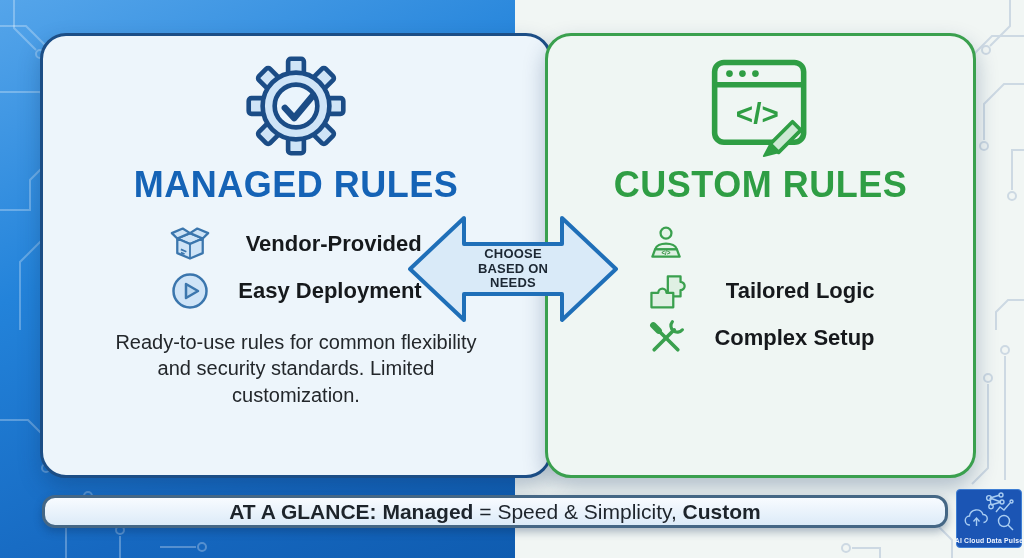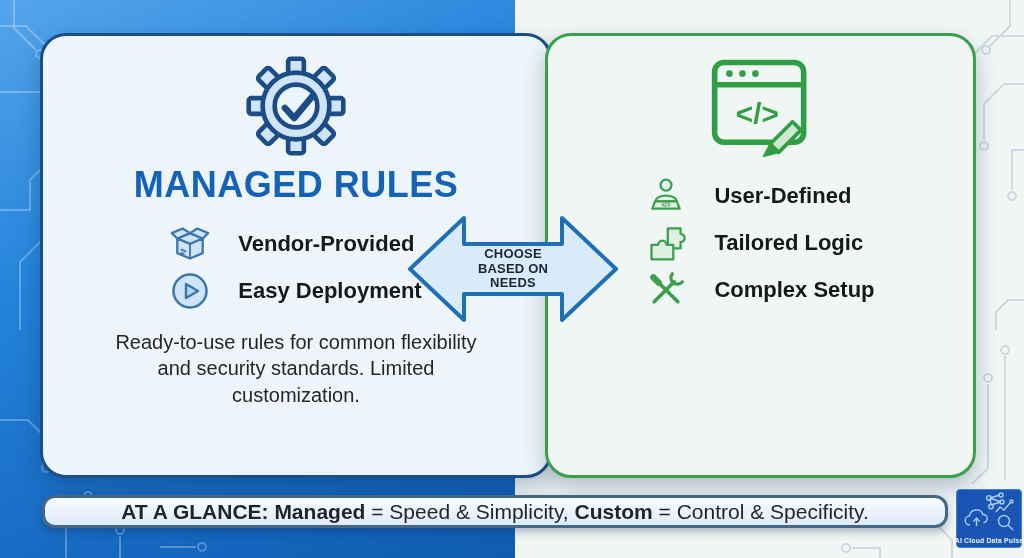--- a/index.html
+++ b/index.html
@@ -17,21 +17,21 @@
     box-shadow:0 10px 22px rgba(10,45,95,0.28);}
   .card-left{left:40px;width:512px;background:#edf5fb;border:3px solid #1c4e86;}
   .card-right{left:545px;width:431px;background:#eff6f3;border:3px solid #3aa04e;}
 
   .card-icon{margin-top:18px;height:104px;display:flex;align-items:center;justify-content:center;}
   .card-title{margin-top:6px;font-size:36px;font-weight:bold;letter-spacing:.5px;white-space:nowrap;}
   .card-left .card-title{color:#1563b6;}
   .card-right .card-title{color:#2f9e44;}
 
   .bullets{margin-top:18px;display:flex;flex-direction:column;gap:7px;}
-  .bullet{display:flex;align-items:center;gap:28px;height:40px;}
+  .bullet{display:flex;align-items:center;gap:28px;height:40px;justify-content:space-between;}
   .bullet-icon{width:40px;height:40px;flex:none;display:flex;align-items:center;justify-content:center;}
   .bullet-label{font-size:22px;font-weight:bold;color:#16191c;white-space:nowrap;}
 
   .card-desc{margin-top:18px;width:396px;text-align:center;font-size:20px;line-height:1.32;color:#23272b;}
 
   .arrow-wrap{position:absolute;left:406px;top:202px;width:214px;height:134px;z-index:5;
     display:flex;align-items:center;justify-content:center;}
   .arrow-wrap svg{position:absolute;left:0;top:0;}
   .arrow-text{position:relative;text-align:center;font-size:13px;font-weight:bold;
     line-height:1.14;color:#1c2733;letter-spacing:.2px;}
@@ -156,31 +156,31 @@
       <rect x="10" y="8" width="96" height="86" rx="10" fill="none" stroke="#2f9e44" stroke-width="6"></rect>
       <line x1="10" y1="32" x2="106" y2="32" stroke="#2f9e44" stroke-width="6"></line>
       <circle cx="26" cy="20" r="3.6" fill="#2f9e44"></circle>
       <circle cx="40" cy="20" r="3.6" fill="#2f9e44"></circle>
       <circle cx="54" cy="20" r="3.6" fill="#2f9e44"></circle>
       <text x="56" y="74" text-anchor="middle" font-family="Liberation Sans, sans-serif" font-size="32" font-weight="bold" fill="#2f9e44">&lt;/&gt;</text>
       <polygon points="70,96 94,72 103,81 79,105" fill="#cde9d4" stroke="#2f9e44" stroke-width="4" stroke-linejoin="round"></polygon>
       <polygon points="70,96 79,105 63,109" fill="#2f9e44" stroke="#2f9e44" stroke-width="2" stroke-linejoin="round"></polygon>
     </svg>
   </div>
+  <div class="card-title">CUSTOM RULES</div>
   <div class="bullets">
     <div class="bullet">
       <span class="bullet-icon">
         <svg width="40" height="40" viewBox="0 0 44 44">
           <circle cx="22" cy="10" r="6" fill="#e4f4e8" stroke="#3aa04e" stroke-width="2.5"></circle>
           <path d="M10 28 C12 19.5 32 19.5 34 28 Z" fill="#e4f4e8" stroke="#3aa04e" stroke-width="2.5" stroke-linejoin="round"></path>
           <polygon points="10,28 34,28 37,36 7,36" fill="#dff0e3" stroke="#3aa04e" stroke-width="2.5" stroke-linejoin="round"></polygon>
           <text x="22" y="34.5" text-anchor="middle" font-family="Liberation Sans, sans-serif" font-size="7" font-weight="bold" fill="#2f8e3e">&lt;/&gt;</text>
         </svg>
       </span>
-      <span class="bullet-label">User-Defined</span>
     </div>
     <div class="bullet">
       <span class="bullet-icon">
         <svg width="40" height="40" viewBox="0 0 44 44">
           <path d="M24 6 h14 v6 a4.5 4.5 0 1 1 0 9 v7 h-14 z" fill="#dff0e3" stroke="#3aa04e" stroke-width="2.5" stroke-linejoin="round"></path>
           <path d="M6 24 h7.5 a4.5 4.5 0 1 1 9 0 H30 v16 H6 z" fill="#dff0e3" stroke="#3aa04e" stroke-width="2.5" stroke-linejoin="round"></path>
         </svg>
       </span>
       <span class="bullet-label">Tailored Logic</span>
     </div>
@@ -202,21 +202,21 @@
   <svg width="214" height="134" viewBox="0 0 214 134">
     <polygon points="4,67 58,16 58,42 156,42 156,16 210,67 156,118 156,92 58,92 58,118" fill="#d9eaf8" stroke="#1f6fb8" stroke-width="4" stroke-linejoin="round"></polygon>
   </svg>
   <div class="arrow-text">
     <div>CHOOSE</div>
     <div>BASED ON</div>
     <div>NEEDS</div>
   </div>
 </div>
 
-<div class="footer-bar"><span class="seg-bold">AT A GLANCE: Managed</span><span> = Speed &amp; Simplicity, </span><span class="seg-bold">Custom</span><span> = Control &amp; Specificity.</span></div>
+<div class="footer-bar"><span class="seg-bold">AT A GLANCE: Managed</span><span> = Speed &amp; Simplicity, </span><span class="seg-bold">Custom</span></div>
 
 <div class="logo-badge">
   <svg width="60" height="42" viewBox="0 0 60 42">
     <g stroke="#a9cdf2" stroke-width="1.4" fill="none">
       <line x1="30" y1="6" x2="40" y2="3"></line>
       <line x1="30" y1="6" x2="41" y2="10"></line>
       <line x1="30" y1="6" x2="31" y2="13"></line>
       <line x1="41" y1="10" x2="31" y2="13"></line>
       <circle cx="29" cy="6" r="2.4"></circle>
       <circle cx="41" cy="3" r="2"></circle>

